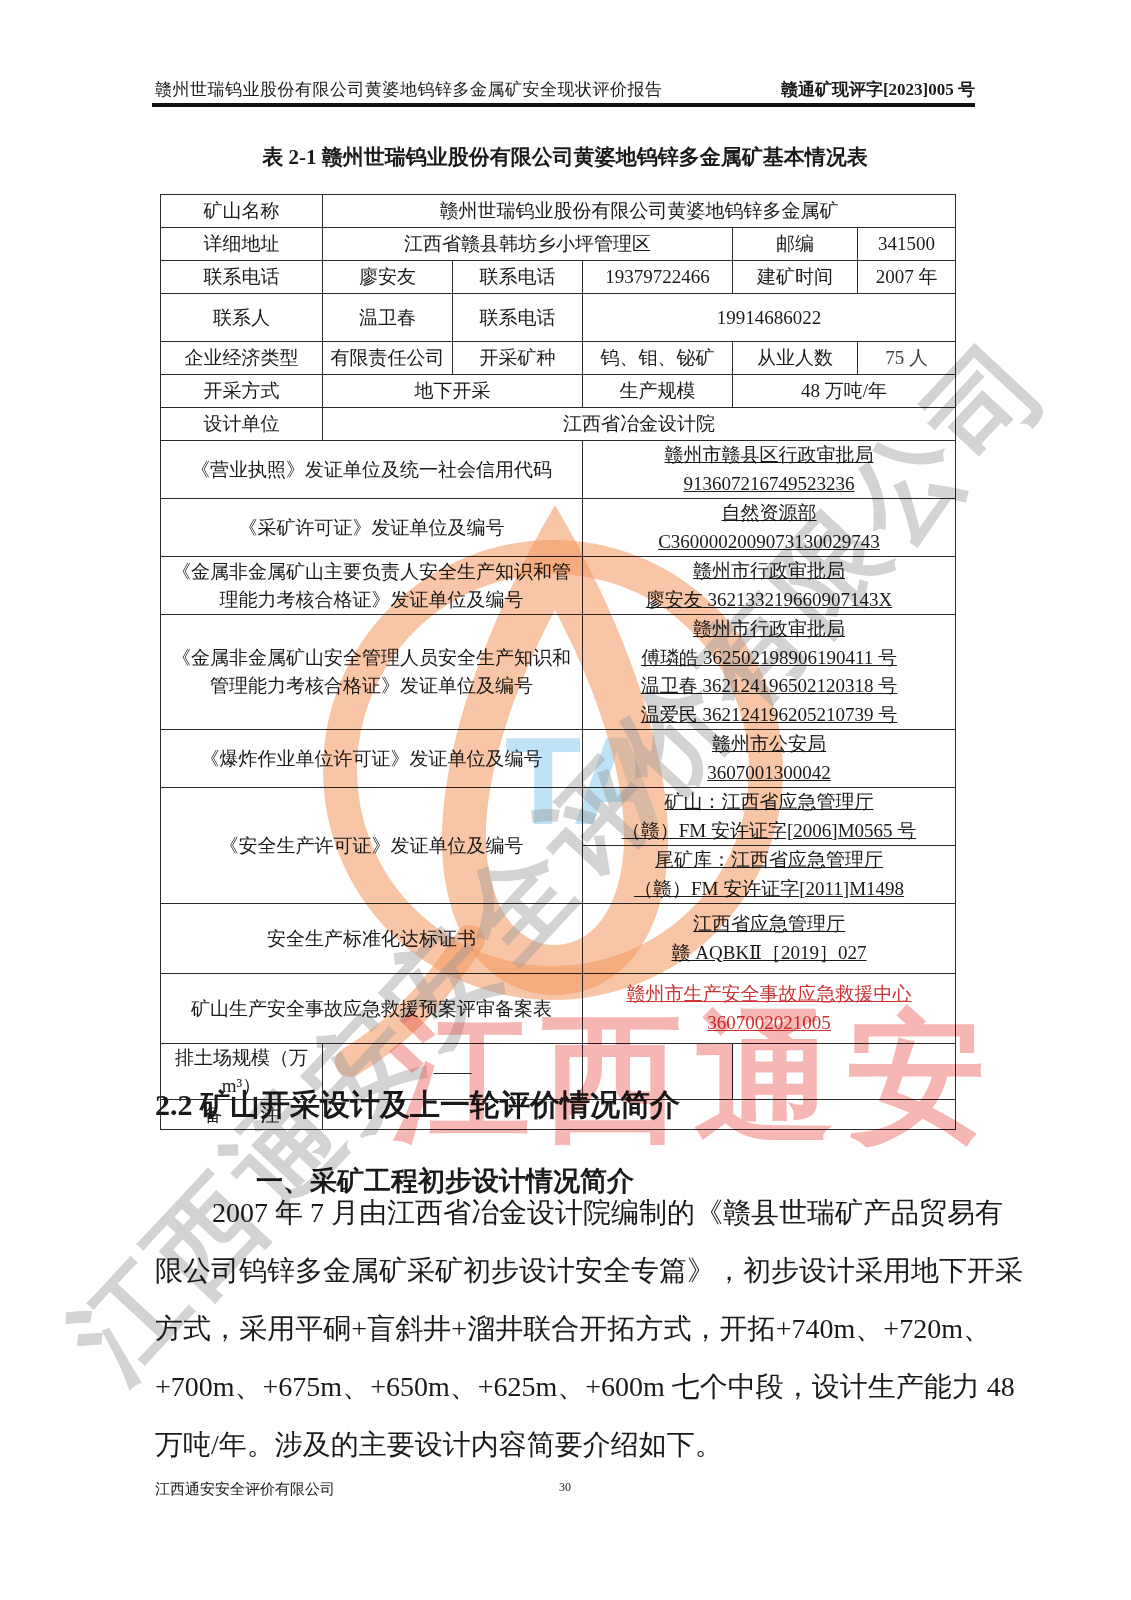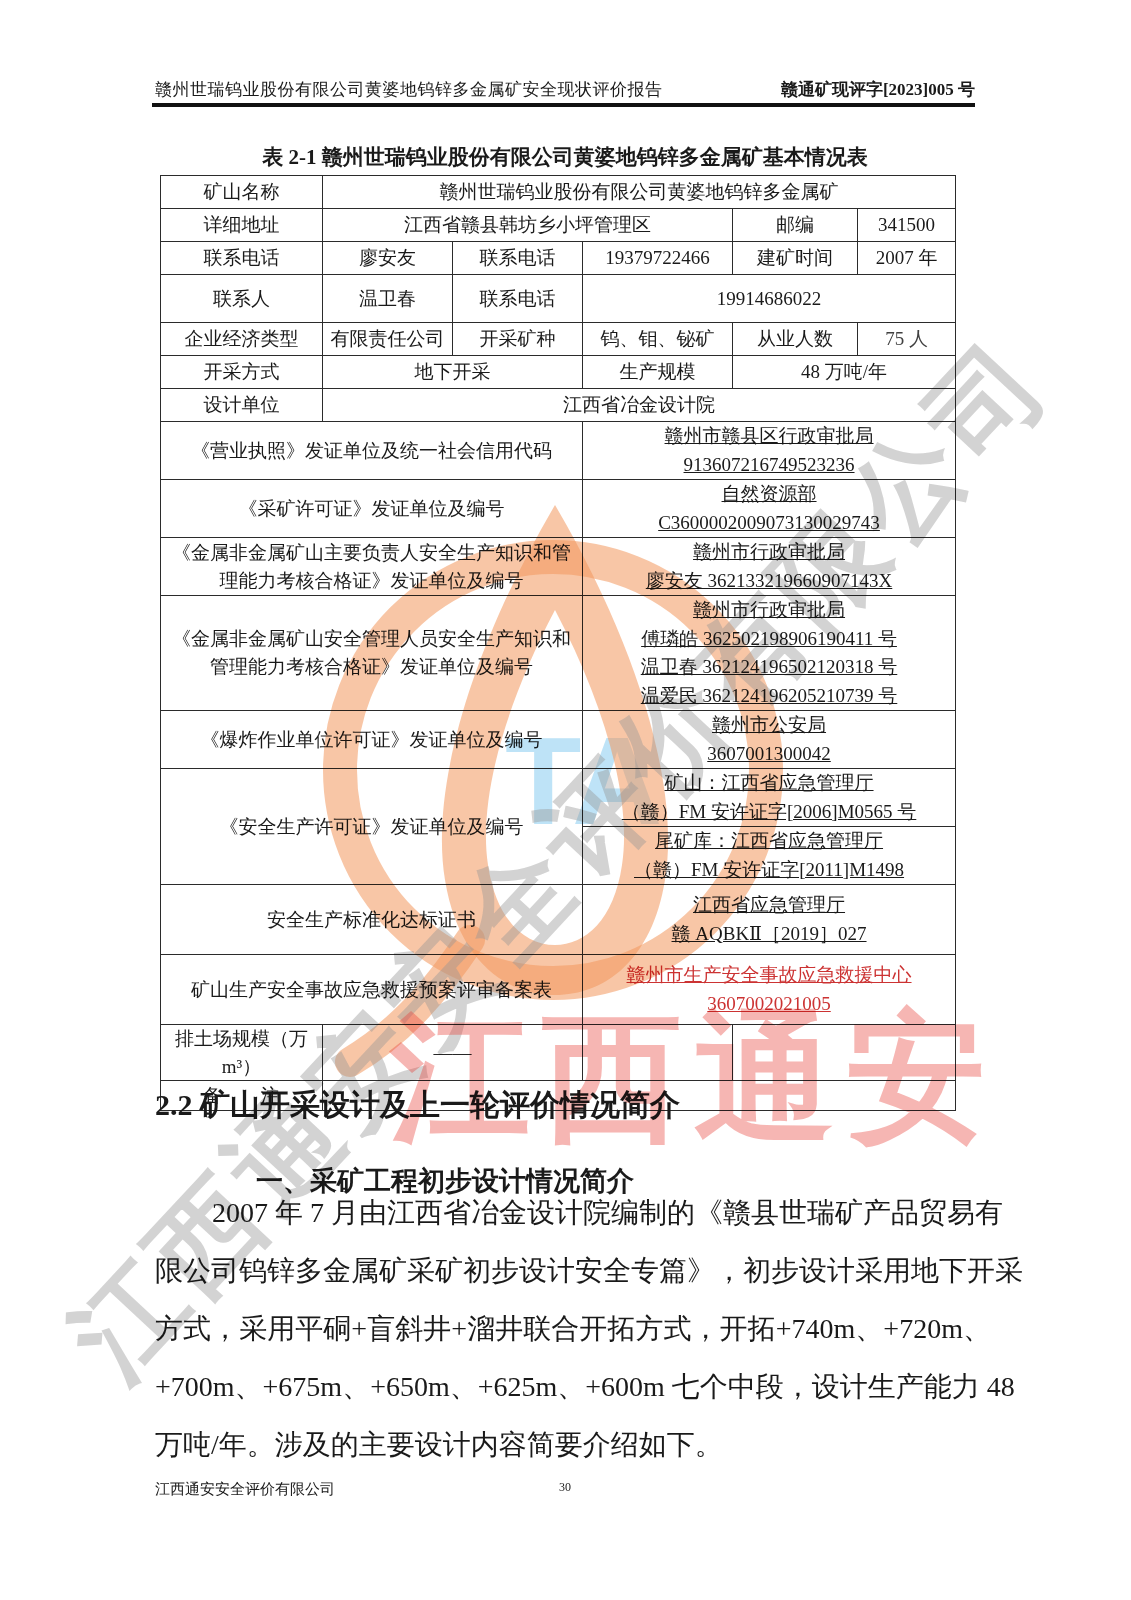--- a/index.html
+++ b/index.html
@@ -8,21 +8,21 @@
     background:#ffffff; overflow:hidden;
     font-family:"Liberation Serif","DejaVu Serif",serif; color:#1a1a1a;
   }
   
   .hdr-left  { position:absolute; left:155px; top:78px; font-size:17px; font-weight:normal; letter-spacing:0.5px; }
   .hdr-right { position:absolute; right:156px; top:78px; font-size:17px; font-weight:bold; }
   .hdr-rule  { position:absolute; left:152px; top:103px; width:823px; height:4px; background:#111; }
   
   .tbl-title { position:absolute; left:155px; top:143px; width:820px; text-align:center;
                font-size:21px; font-weight:bold; }
-  table.info { position:absolute; left:160px; top:175px; width:795px;
+  table.info { position:absolute; left:160px; top:194px; width:795px;
                border-collapse:collapse; table-layout:fixed; }
   table.info td { border:1px solid #2b2b2b; font-size:19px; text-align:center;
                   padding:0 3px; overflow:hidden; vertical-align:middle; }
   td.lbl { text-align:left; padding-left:7px; line-height:1.45; }
   td.ml  { white-space:pre-line; line-height:1.5;text-decoration:underline; }
   td.red-val { color:#CC3333; }
   .red { color:#404040; }
   
   .sec-h   { position:absolute; left:155px; top:1085px; font-size:30px; font-weight:bold; }
   .sub-h   { position:absolute; left:215px; top:1163px; font-size:27px; font-weight:bold;margin-left:41px; }

